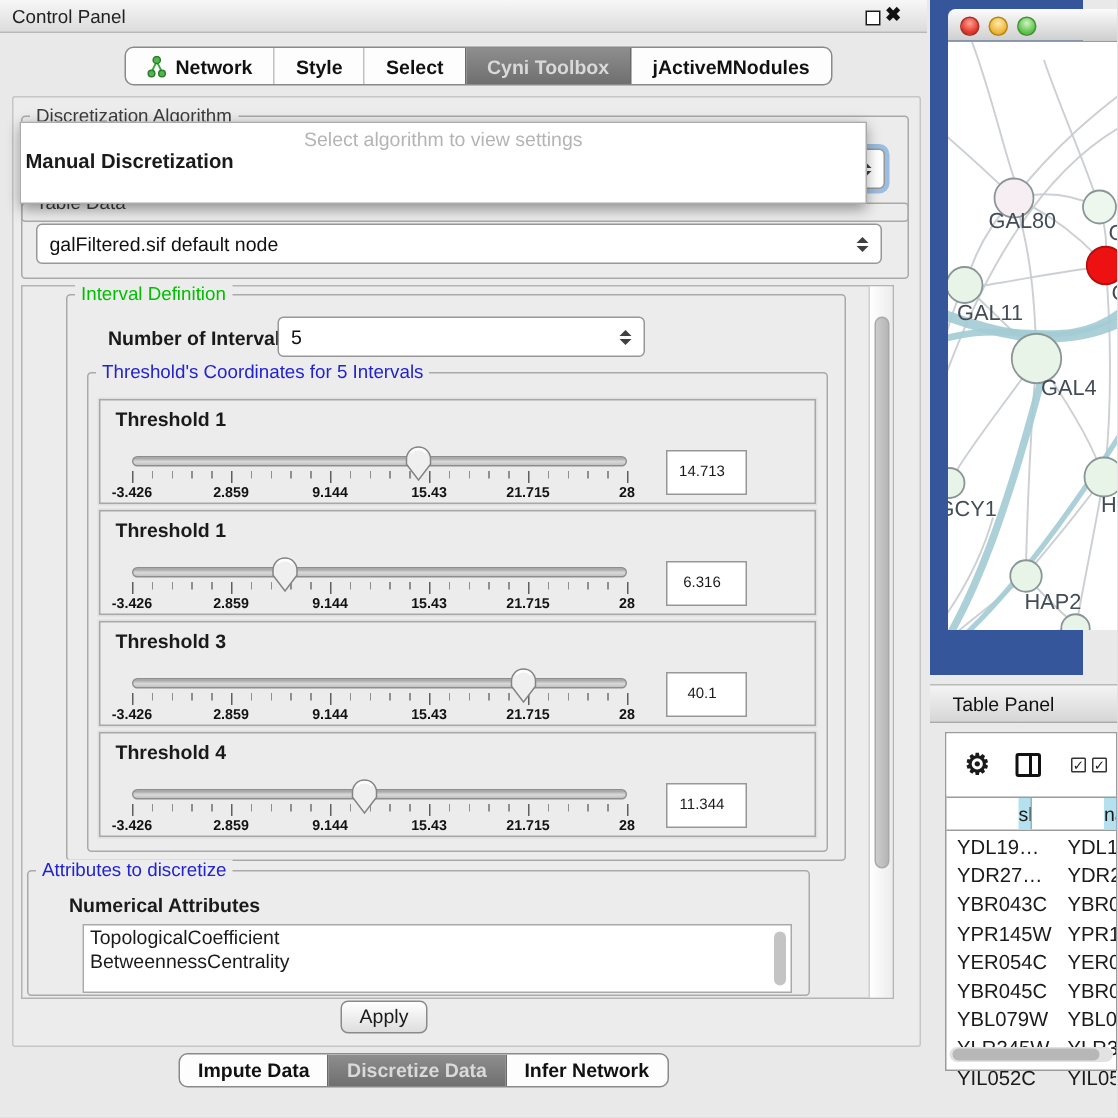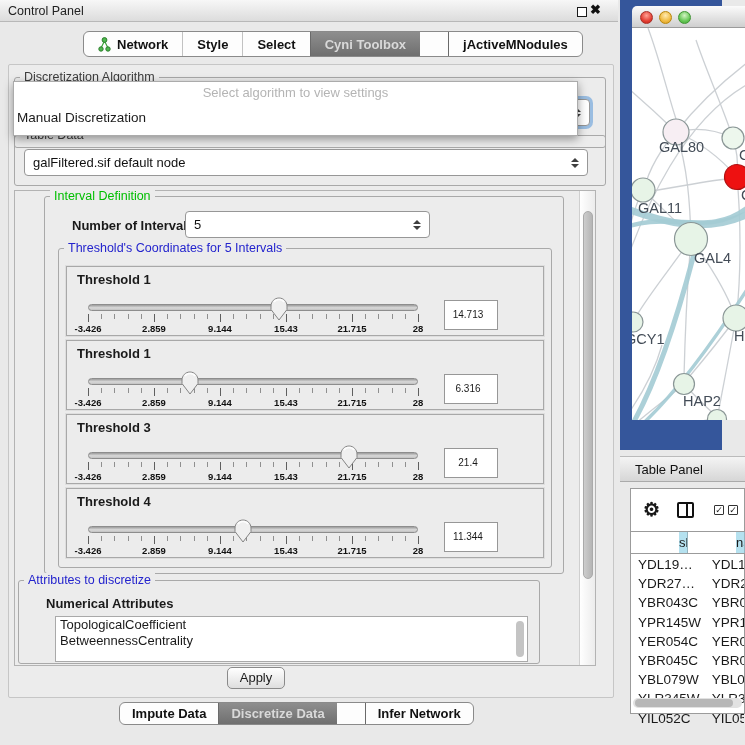--- a/index.html
+++ b/index.html
@@ -20,21 +20,21 @@
   .close-ico { position:absolute; left:590px; top:2px; font-size:13px; font-weight:bold; color:#111; }
 
   
   .tabstrip { display:flex; background:#fdfdfd; border:1px solid #8a8a8a;
     border-radius:6px; overflow:hidden; height:26px; align-items:stretch; }
   .tabstrip .tab { display:flex; align-items:center; padding:0 14px; font-size:13px;
     font-weight:bold; color:#111; border-left:1px solid #c2c2c2; cursor:default; white-space:nowrap; }
   .tabstrip .tab:first-child { border-left:none; }
   .tabstrip .tab.sel { background:linear-gradient(#8e8e8e,#6f6f6f); color:#d9d9d9;
     border-left:1px solid #6a6a6a; }
-  .tabstrip .tab.sel + .tab { border-left:1px solid #6a6a6a;margin-left:28px; }
+  .tabstrip .tab.sel + .tab { border-left:1px solid #6a6a6a; }
   .top-tabs { left:83px; top:31px; }
   .bottom-tabs { left:119px; top:702px; height:23px; }
   .bottom-tabs .tab { padding:0 12px; }
   .neticon { margin-right:6px; }
 
   
   .outer-panel { left:8px; top:64px; width:606px; height:634px;
     background:#ececec; border:1px solid #c6c6c6; border-radius:2px; }
   .group { position:absolute; border:1px solid #a9a9a9; border-radius:3px; }
   .gtitle { position:absolute; background:#ececec; padding:0 4px; font-size:12.5px;
@@ -50,21 +50,21 @@
   .combo .spin i { width:0; height:0; border-left:4px solid transparent; border-right:4px solid transparent; }
   .combo .spin i.up { border-bottom:4px solid #3f3f3f; }
   .combo .spin i.dn { border-top:4px solid #3f3f3f; }
   .combo.focus { box-shadow:0 0 0 3px rgba(110,165,220,.65); }
 
   
   .popup { left:13px; top:81px; width:565px; height:55px; background:#fff;
     border:1px solid #ababab; box-shadow:0 3px 9px rgba(0,0,0,.4); z-index:40; }
   .popup .ph { text-align:center; color:#b4b4b4; font-size:13px; padding-top:3px; height:17px; }
   .popup .opt { font-size:13.5px; padding:1px 3px; height:18px; white-space:nowrap; }
-  .popup .opt.b { font-weight:normal;margin-top:10px; }
+  .popup .opt.b { font-weight:bold; }
 
   
   .panelA { left:14px; top:190px; width:582px; height:476px;
     background:#ececec; border:1px solid #b3b3b3; }
   .vtrack { position:absolute; left:564px; top:0; width:16px; height:474px;
     background:linear-gradient(90deg,#ffffff,#ececec); border-left:1px solid #cfcfcf; }
   .vthumb { position:absolute; left:3px; top:20px; width:10px; height:368px;
     background:linear-gradient(90deg,#cdcdcd,#b5b5b5); border:1px solid #aaa; border-radius:6px; }
 
   
@@ -256,21 +256,21 @@
         <span class="majtick" style="left:219px"></span>
         <span class="ticklab" style="left:194px">15.43</span>
         <span class="majtick" style="left:285px"></span>
         <span class="ticklab" style="left:260px">21.715</span>
         <span class="majtick" style="left:351px"></span>
         <span class="ticklab" style="left:326px">28</span>
         <span class="thumb" style="left:272.7px"><svg width="18" height="24" viewBox="0 0 18 24">
             <path d="M9,1 C13.4,1 17,4.6 17,9 L17,12.5 L9,23 L1,12.5 L1,9 C1,4.6 4.6,1 9,1 Z" fill="#efefef" stroke="#848484"></path>
             <path d="M4,5 C5,3.4 7,2.5 9,2.5 C11,2.5 13,3.4 14,5" stroke="#fdfdfd" stroke-width="1.6" fill="none"></path>
           </svg></span>
-        <div class="vbox">21.4</div>
+        <div class="vbox">40.1</div>
       </div>
       <div class="trow" style="top: 488px;">
         <span class="tl">Threshold 4</span>
         <div class="track"></div>
         <div class="ticks"></div>
         <span class="majtick" style="left:21px"></span>
         <span class="ticklab" style="left:-4px">-3.426</span>
         <span class="majtick" style="left:87px"></span>
         <span class="ticklab" style="left:62px">2.859</span>
         <span class="majtick" style="left:153px"></span>

